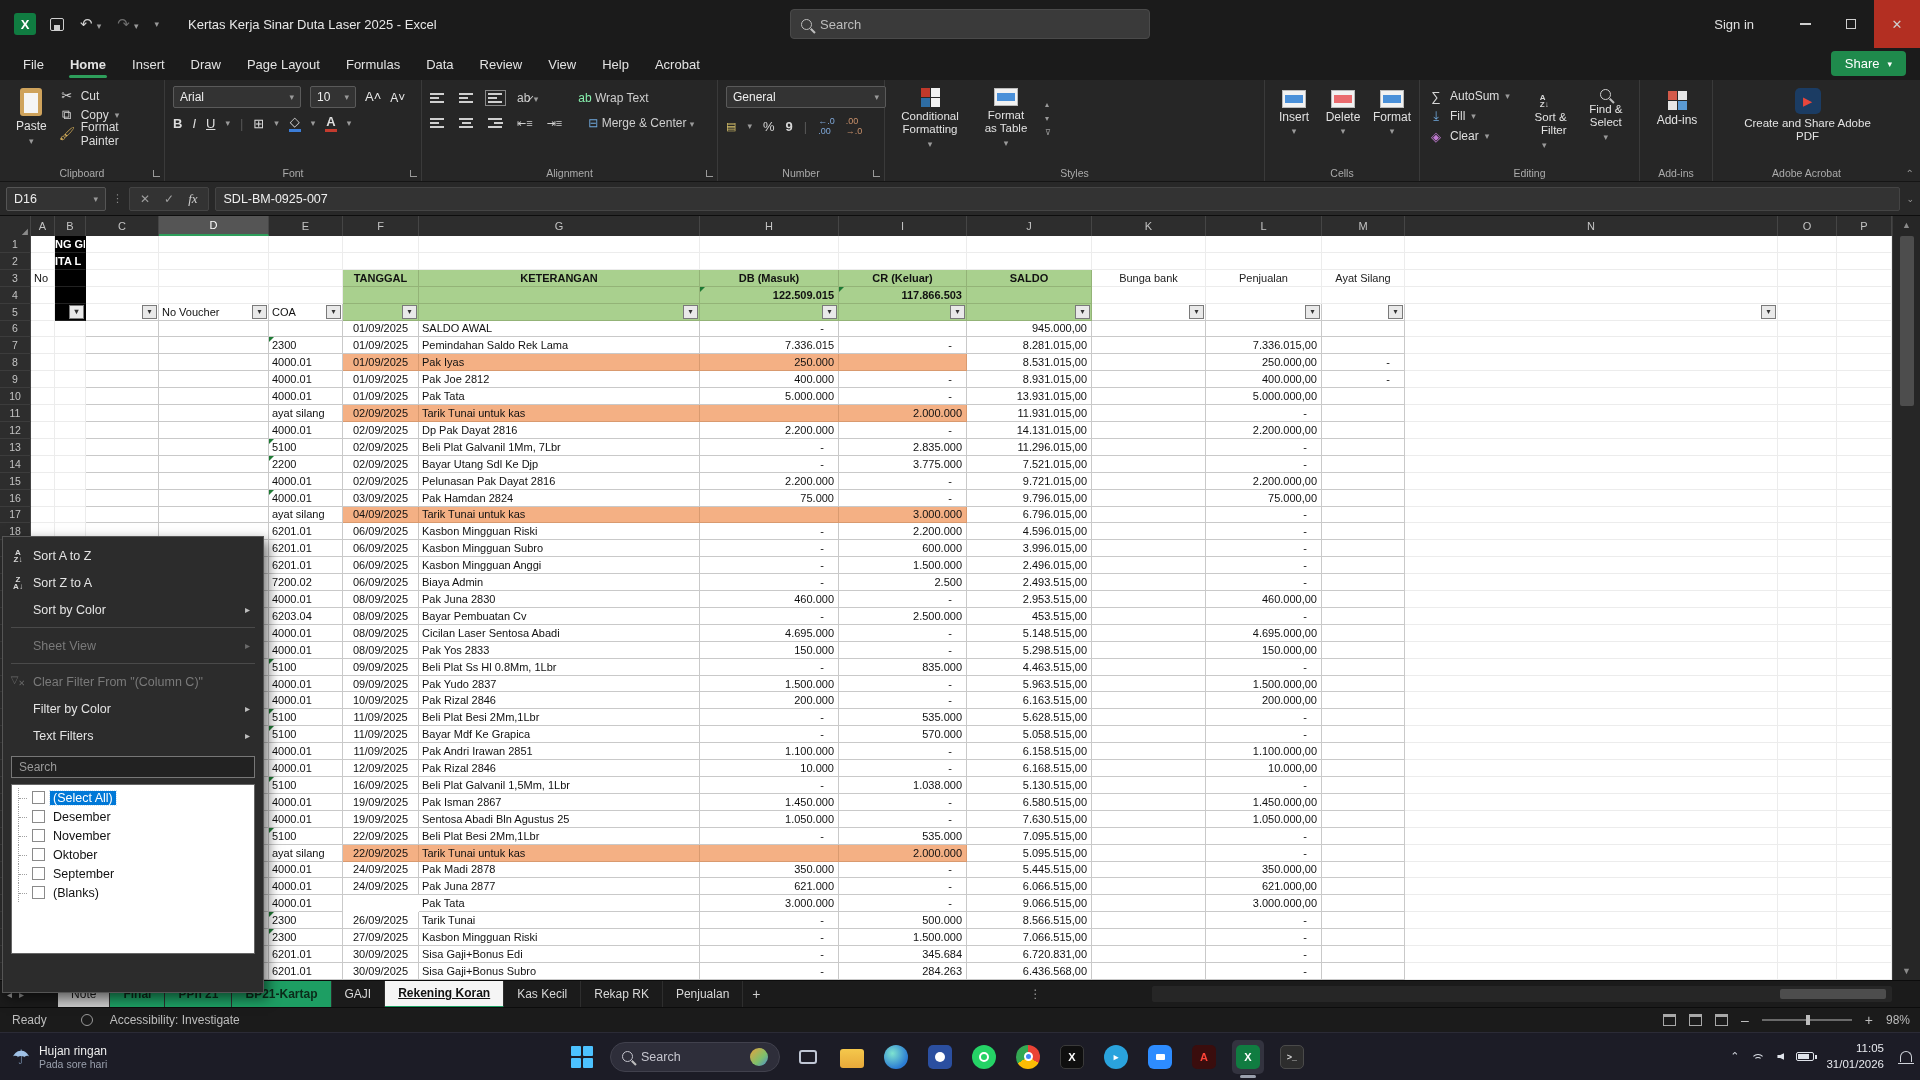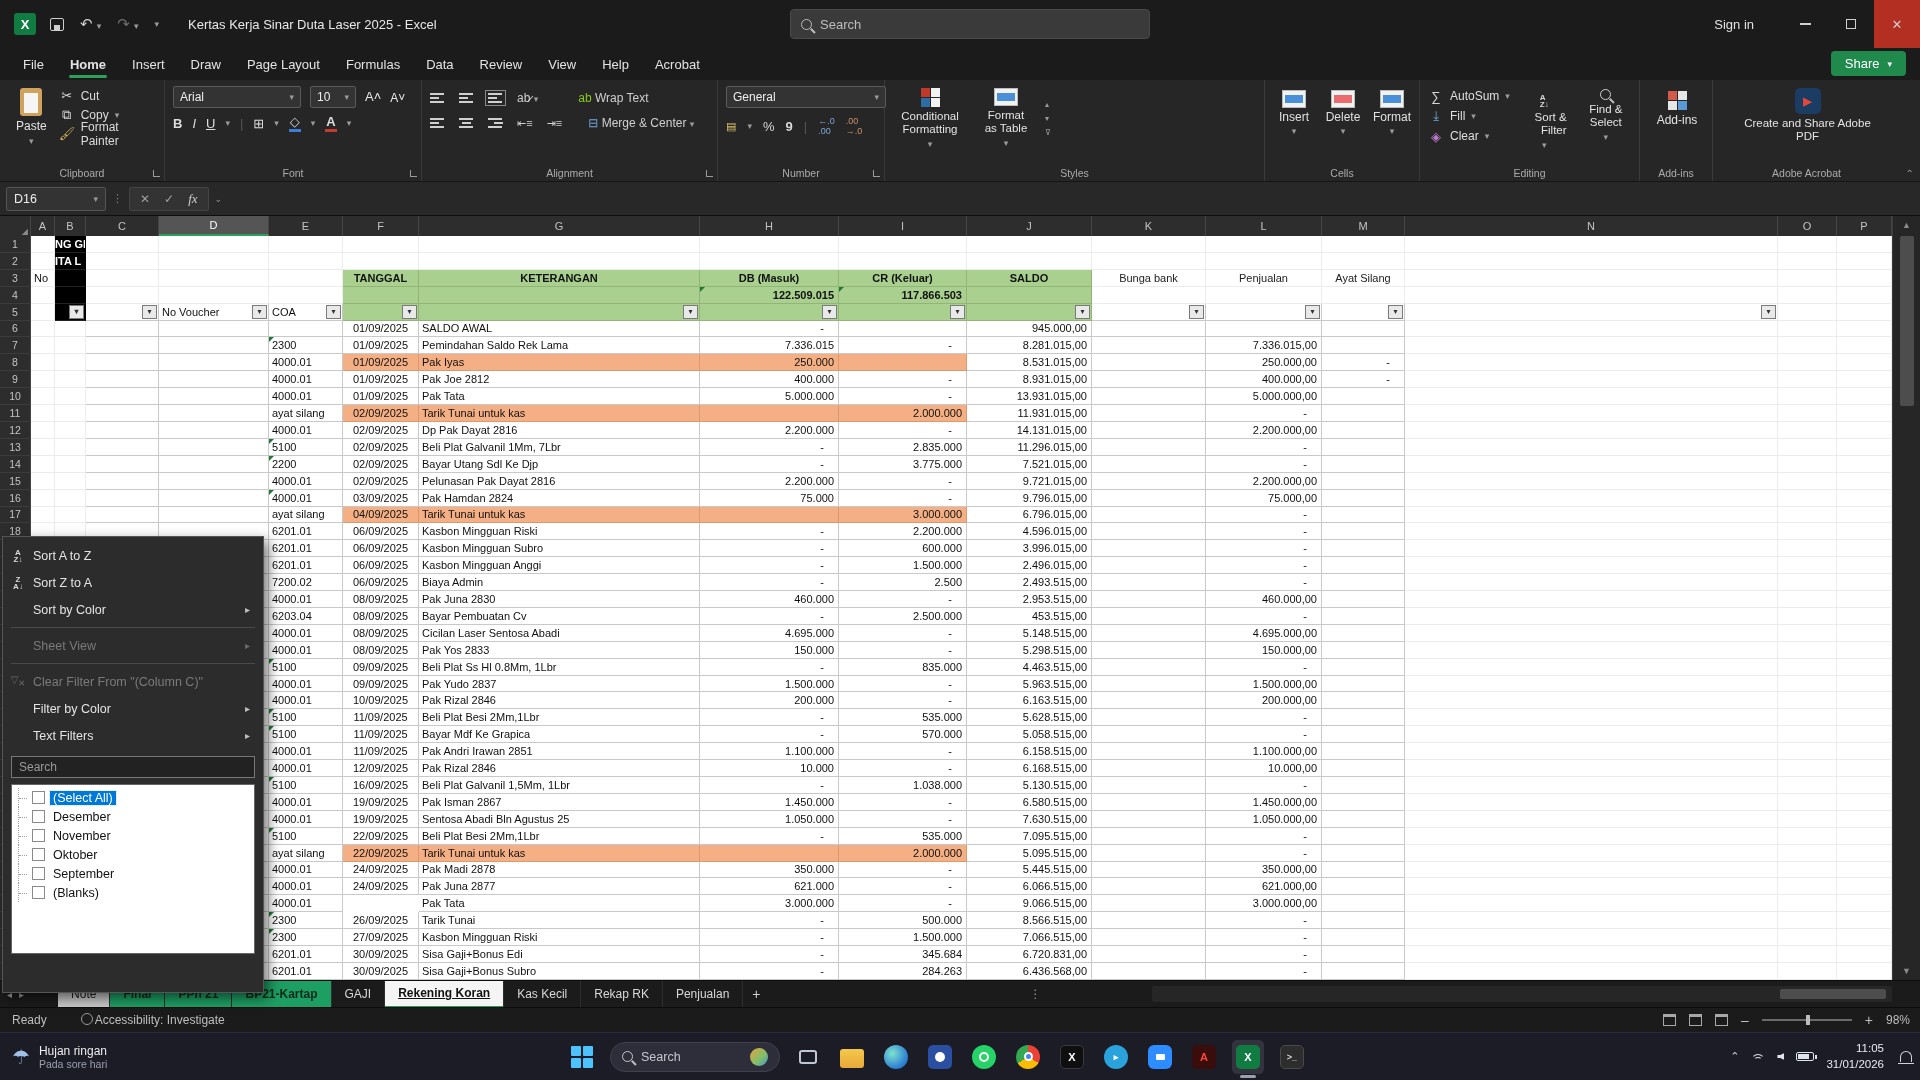--- a/index.html
+++ b/index.html
@@ -127,21 +127,21 @@
   .stab.green{background:#1d9e63;color:#0b2b1a;font-weight:bold}
   .stab.light{background:#c9c9c9;color:#1a1a1a}
   .stab.active{background:#f5f5f5;color:#111;font-weight:bold;border-bottom:2px solid #1d9e63;text-decoration:underline}
   .addtab{width:26px;display:flex;align-items:center;justify-content:center;color:#cfcfcf;font-size:14px}
   .tabdots{color:#9a9a9a;font-size:12px;margin-left:260px}
   .hscroll{position:absolute;right:28px;top:5px;width:740px;height:16px;background:#262626;border-radius:2px}
   .hthumb{position:absolute;right:6px;top:3px;width:106px;height:10px;background:#4d4d4d;border-radius:2px}
 
   
   .statusbar{height:25px;background:#1b1b1b;display:flex;align-items:center;font-size:12px;color:#bdbdbd;padding:0 12px;position:relative;border-top:1px solid #0c0c0c}
-  .acc{display:flex;align-items:flex-start;gap:2px;margin-left:34px}
+  .acc{display:flex;align-items:center;gap:17px;margin-left:34px}
   .accic{width:12px;height:12px;border:1.3px solid #9a9a9a;border-radius:50%;position:relative}
   .sb-right{position:absolute;right:10px;display:flex;align-items:center;gap:13px}
   .viewic{width:13px;height:12px;border:1.2px solid #a8a8a8;background:linear-gradient(#a8a8a8 2px,transparent 2px)}
   .zoomtrack{width:90px;height:2px;background:#6a6a6a;position:relative}
   .zoomknob{position:absolute;left:44px;top:-4px;width:4px;height:10px;background:#bdbdbd}
   .zpm{font-size:14px;color:#bdbdbd}
 
   
   .taskbar{height:48px;background:#1c1c26;display:flex;align-items:center;position:relative;border-top:1px solid #2b2b36}
   .weather{display:flex;align-items:center;gap:9px;padding-left:12px;width:240px}
@@ -290,21 +290,21 @@
             <i style="width:14px"></i>
             <i style="width:9px"></i>
             <i style="width:14px"></i>
           </span>
         <span class="bars sel">
             <i style="width:14px"></i>
             <i style="width:9px"></i>
             <i style="width:14px"></i>
           </span>
         <span style="color:#cfcfcf;font-size:12px">ab̷ <span class="chev">▾</span></span>
-        <span style="margin-left:26px;color:#cfcfcf;font-size:12px"><span style="color:#84cc16">ab</span> <span>Wrap Text</span></span>
+        <span style="margin-left:26px;color:#cfcfcf;font-size:12px"><span style="color:#86efac">ab</span> <span>Wrap Text</span></span>
       </div>
       <div style="display:flex;gap:14px;align-items:center;height:26px">
         <span class="bars">
             <i style="width:14px"></i>
             <i style="width:9px;align-self:flex-start"></i>
             <i style="width:14px"></i>
           </span>
         <span class="bars">
             <i style="width:14px"></i>
             <i style="width:9px;align-self:center"></i>
@@ -454,20 +454,21 @@
     <div class="namebox">
         <span>D16</span>
         <span class="chev">▾</span>
       </div>
     <span class="fdots">⋮</span>
     <div class="fbtns">
       <span>✕</span>
       <span>✓</span>
       <span class="fx">fx</span>
     </div>
+    <div class="finput">SDL-BM-0925-007</div>
     <span class="chev">⌄</span>
   </div>
 
   <div class="gridwrap">
     <div class="colheads" id="colheads">
         <div class="ch corner" style="width: 31px;">◢</div>
         <div class="ch" style="width: 24px;">A</div>
         <div class="ch" style="width: 31px;">B</div>
         <div class="ch" style="width: 73px;">C</div>
         <div class="ch selcol" style="width: 110px;">D</div>

